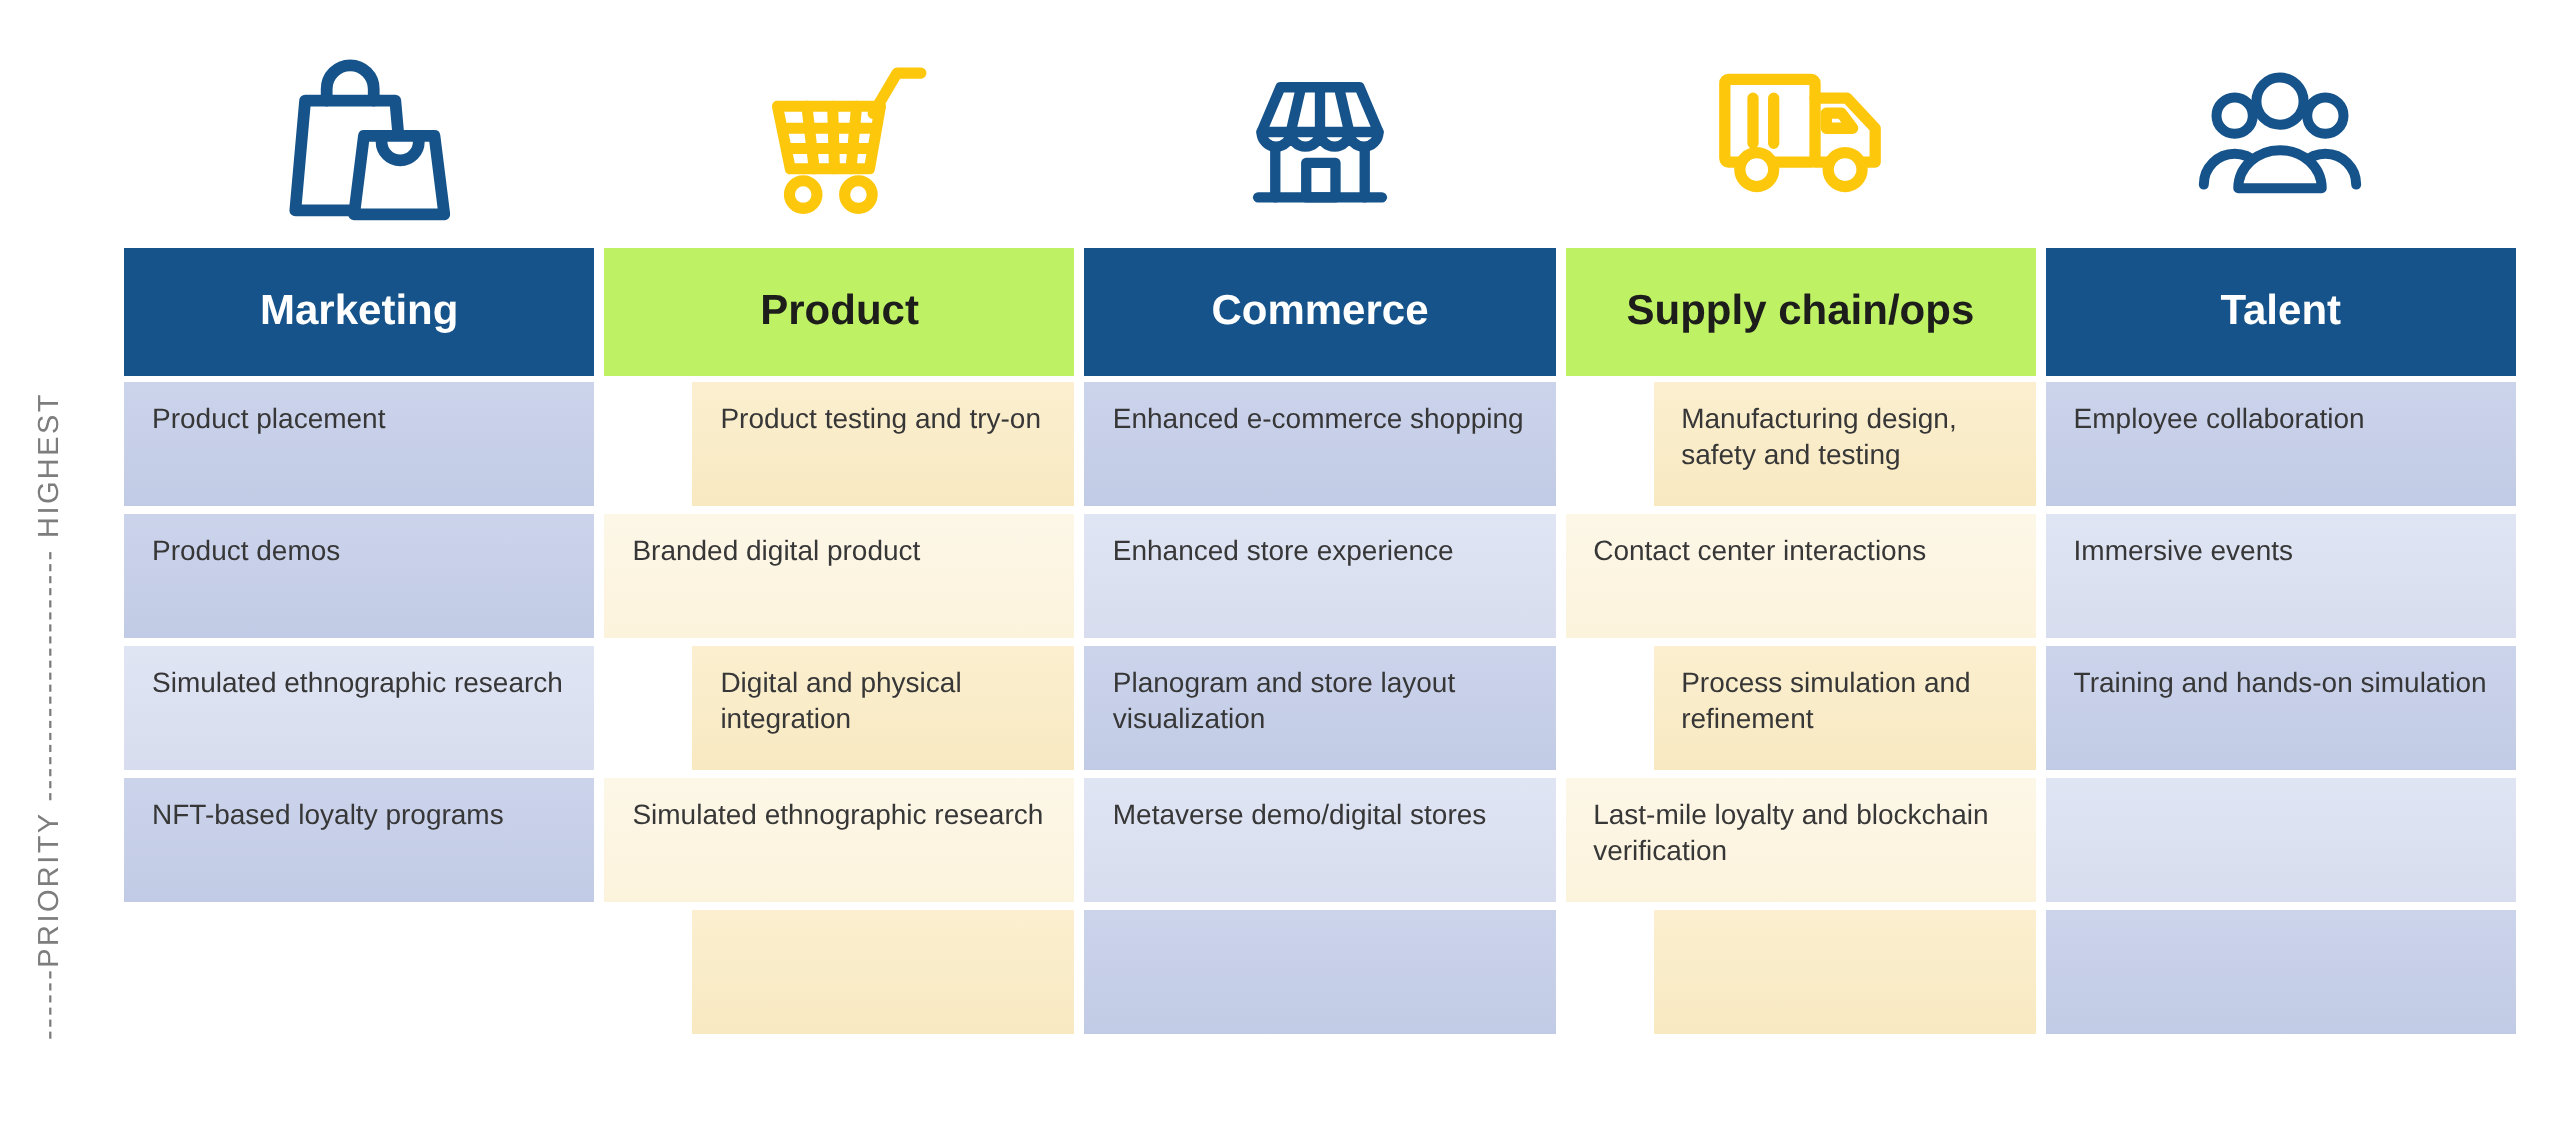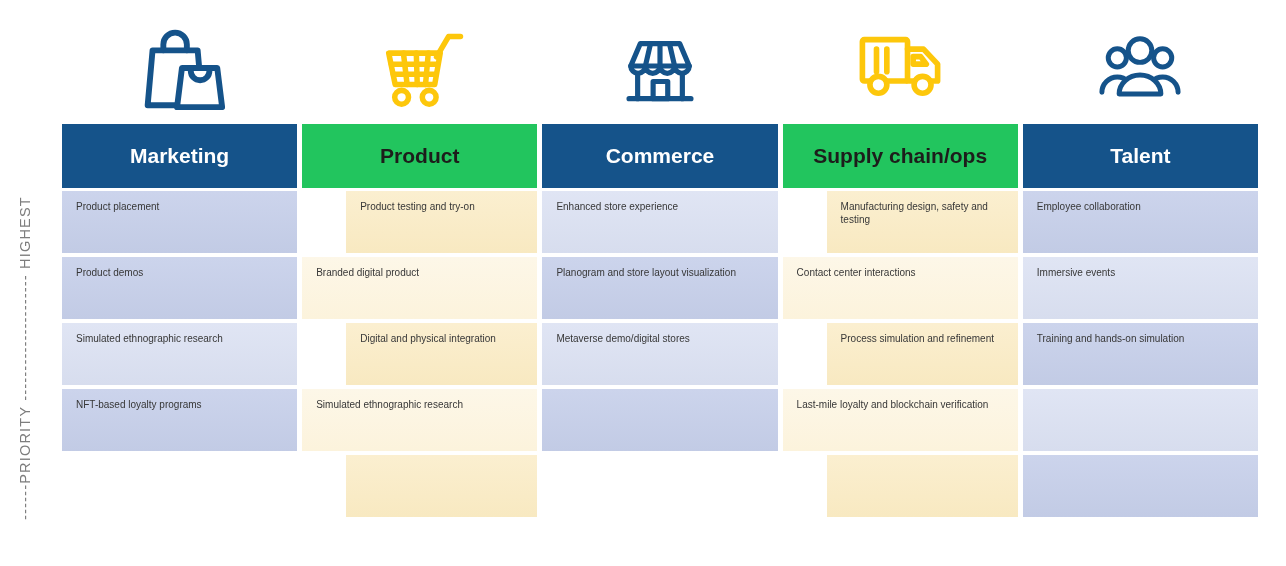--- a/index.html
+++ b/index.html
@@ -37,26 +37,26 @@
     display:flex;align-items:center;justify-content:center;
     margin-bottom:2px;
   }
   .header{
     height:64px;
     display:flex;align-items:center;justify-content:center;
     font-size:21px;font-weight:bold;
     margin-bottom:3px;
   }
   .theme-blue .header{background:#15538a;color:#ffffff;}
-  .theme-yellow .header{background:#22c55e;color:#1d1d1b;}
+  .theme-yellow .header{background:#bef264;color:#1d1d1b;}
   .cell{
     height:62px;
     box-sizing:border-box;
     padding:9px 14px 0 14px;
-    font-size:10px;
+    font-size:14px;
     line-height:1.32;
     color:#373737;
     margin-bottom:4px;
   }
   .theme-blue .c-dark{background:linear-gradient(180deg,#ccd4ec 0%,#c2cbe5 100%);}
   .theme-blue .c-light{background:linear-gradient(180deg,#e0e5f4 0%,#d7ddee 100%);}
   .theme-yellow .c-dark{background:linear-gradient(180deg,#fbefd0 0%,#f8e9c1 100%);margin-left:44px;}
   .theme-yellow .c-light{background:linear-gradient(180deg,#fdf7e8 0%,#fcf3dc 100%);}
   svg{display:block;}
 </style>
@@ -110,20 +110,21 @@
         <svg width="86" height="92" viewBox="0 0 100 100" fill="none" stroke="#15538a" stroke-width="6" stroke-linejoin="round" stroke-linecap="round">
           <path d="M27 24 H73 L84 50 H16 Z"></path>
           <path d="M39 24 l-6 26 M50 24 V50 M61 24 l6 26"></path>
           <path d="M16 50 a8.5 8.5 0 0 0 17 0 a8.5 8.5 0 0 0 17 0 a8.5 8.5 0 0 0 17 0 a8.5 8.5 0 0 0 17 0"></path>
           <path d="M24 60 V88 M76 60 V88"></path>
           <path d="M14 88 H86"></path>
           <rect x="42" y="68" width="17" height="20"></rect>
         </svg>
       </div>
       <div class="header">Commerce</div>
+      <div class="cell c-dark">Enhanced e-commerce shopping</div>
       <div class="cell c-light">Enhanced store experience</div>
       <div class="cell c-dark">Planogram and store layout visualization</div>
       <div class="cell c-light">Metaverse  demo/digital stores</div>
       <div class="cell c-dark"></div>
     </div>
 
     <div class="col theme-yellow">
       <div class="icon-cell">
         <svg width="94" height="80" viewBox="0 0 100 84" fill="none" stroke="#fdc70b" stroke-width="6" stroke-linejoin="round" stroke-linecap="round">
           <rect x="10" y="14" width="48" height="44" rx="2"></rect>

